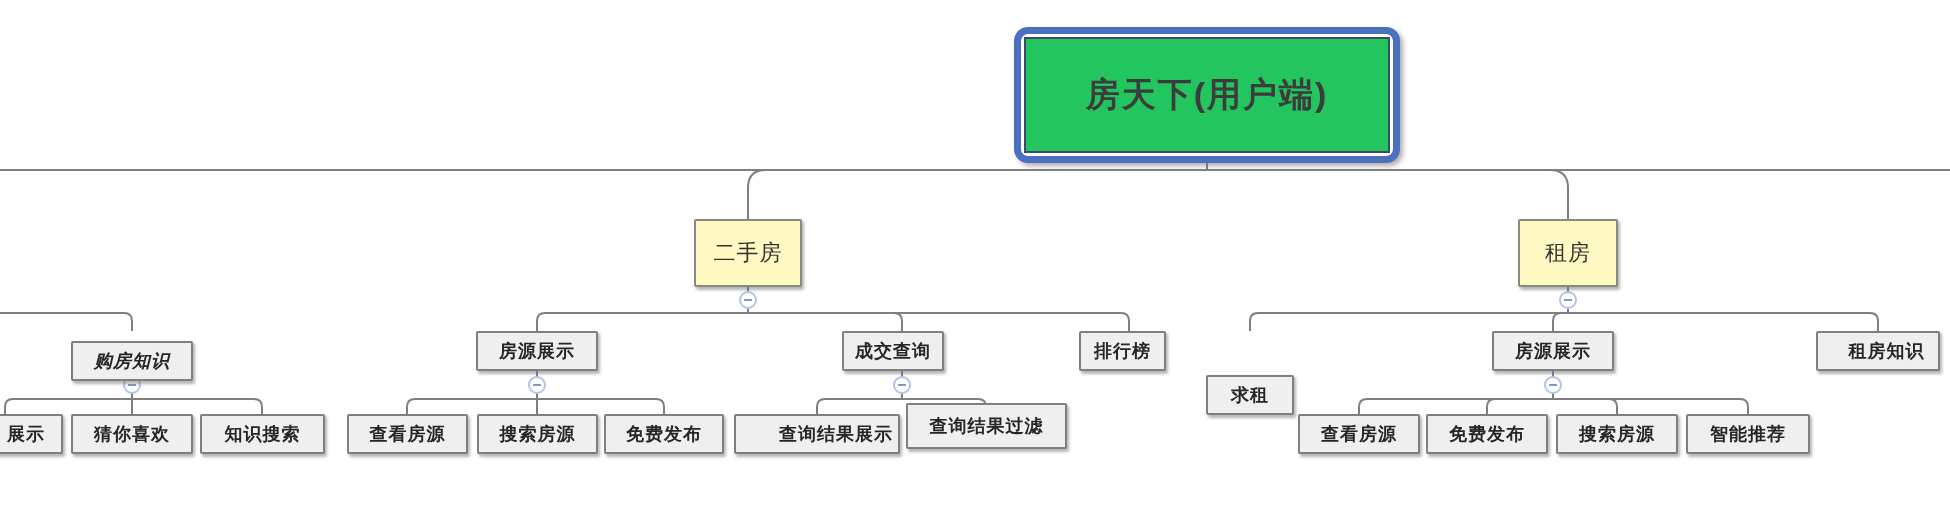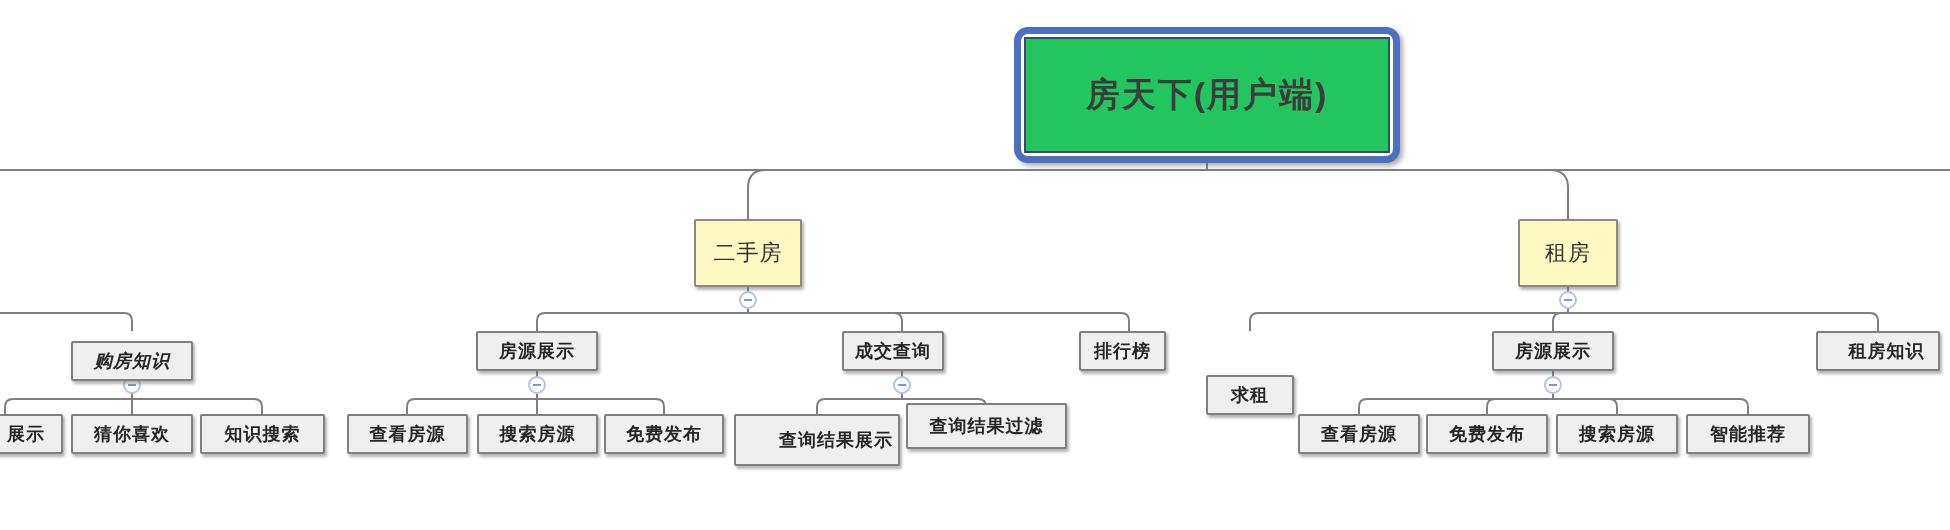--- a/index.html
+++ b/index.html
@@ -110,20 +110,20 @@
   <div class="node" style="left:1816px;top:331px;width:124px;height:40px;padding-left:17px;">租房知识</div>
 
   <div class="node offset-label" style="left:-55px;top:414px;width:118px;height:40px;">展示</div>
   <div class="node" style="left:200px;top:414px;width:125px;height:40px;">知识搜索</div>
   <div class="node" style="left:71px;top:414px;width:122px;height:40px;">猜你喜欢</div>
 
   <div class="node" style="left:347px;top:414px;width:121px;height:40px;">查看房源</div>
   <div class="node" style="left:477px;top:414px;width:121px;height:40px;">搜索房源</div>
   <div class="node" style="left:604px;top:414px;width:120px;height:40px;">免费发布</div>
 
-  <div class="node" style="left:734px;top:414px;width:166px;height:52px;padding-left:38px;">查询结果展示</div>
+  <div class="node" style="left:734px;top:414px;width:166px;height:40px;padding-left:38px;">查询结果展示</div>
   <div class="node" style="left:906px;top:403px;width:161px;height:46px;">查询结果过滤</div>
 
   <div class="node" style="left:1298px;top:414px;width:122px;height:40px;">查看房源</div>
   <div class="node" style="left:1426px;top:414px;width:122px;height:40px;">免费发布</div>
   <div class="node" style="left:1556px;top:414px;width:122px;height:40px;">搜索房源</div>
   <div class="node" style="left:1686px;top:414px;width:124px;height:40px;">智能推荐</div>
 </div>
 
 </body></html>

